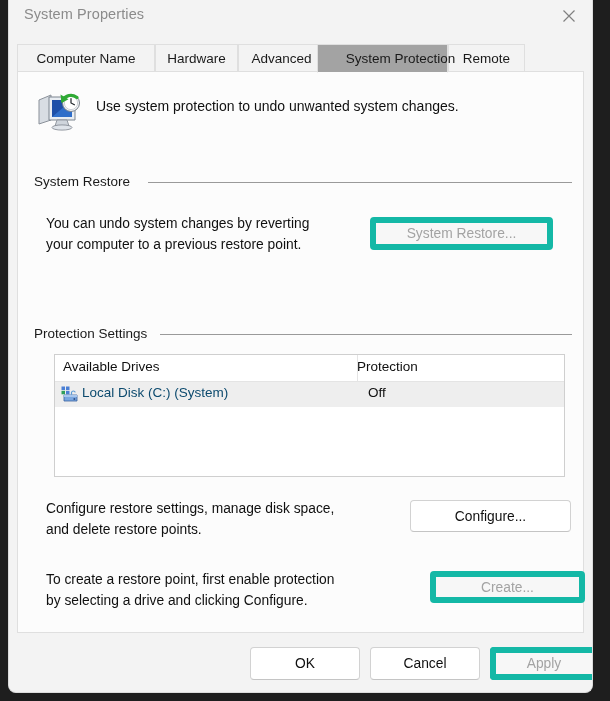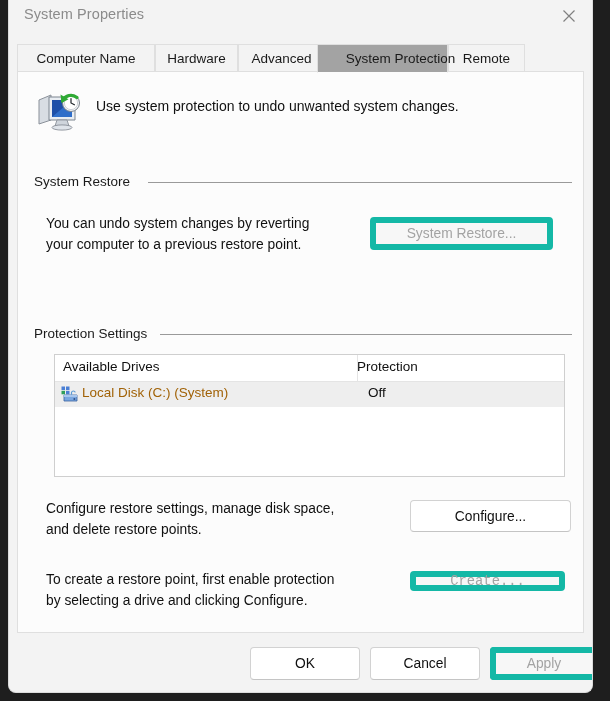--- a/index.html
+++ b/index.html
@@ -218,21 +218,21 @@
     left: 6px;
     top: 4px;
     width: 18px;
     height: 17px;
   }
   .lv-cell-name {
     position: absolute;
     left: 27px;
     top: 3px;
     font-size: 13.5px;
-    color: #a16207;
+    color: #0c4a6e;
     white-space: nowrap;
   }
   .lv-cell-prot {
     position: absolute;
     left: 313px;
     top: 3px;
     font-size: 13.5px;
     color: #101010;
     white-space: nowrap;
   }
@@ -345,21 +345,21 @@
     </div>
 
     <div class="body-text" style="left:28px; top:426px;">Configure restore settings, manage disk space,
 and delete restore points.</div>
     <div class="btn enabled" style="left:392px; top:428px; width:161px; height:32px;">
       <span>Configure...</span>
     </div>
 
     <div class="body-text" style="left:28px; top:497px;">To create a restore point, first enable protection
 by selecting a drive and clicking Configure.</div>
-    <div class="btn disabled" style="left:392px; top:499px; width:155px; height:20px;font-family:Liberation Mono, monospace;">
+    <div class="btn disabled" style="left:412px; top:499px; width:155px; height:32px;">
       <span>Create...</span>
     </div>
 
   </div>
 
   <div class="footer">
     <div class="btn enabled" style="left:241px; top:14px; width:110px; height:33px;">
       <span>OK</span>
     </div>
     <div class="btn enabled" style="left:361px; top:14px; width:110px; height:33px;">

